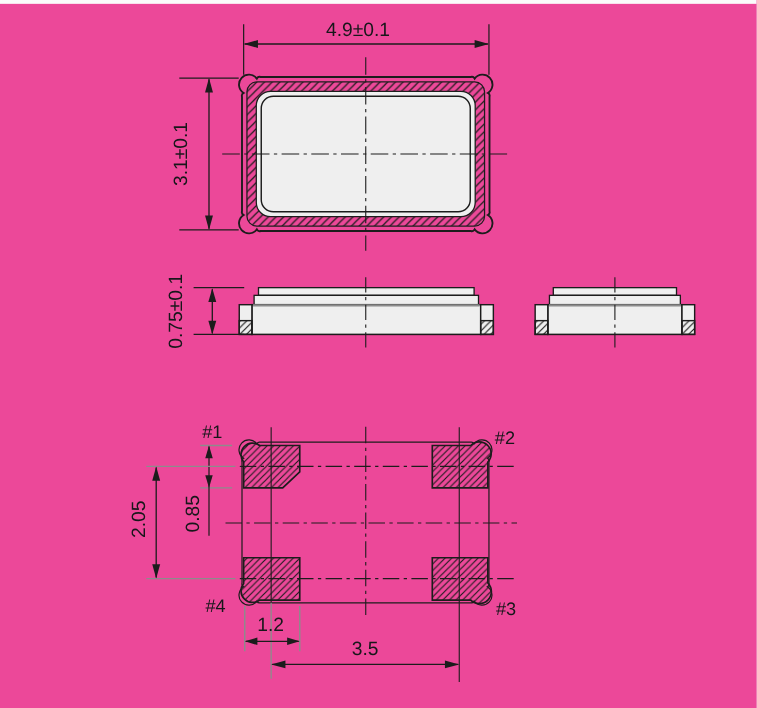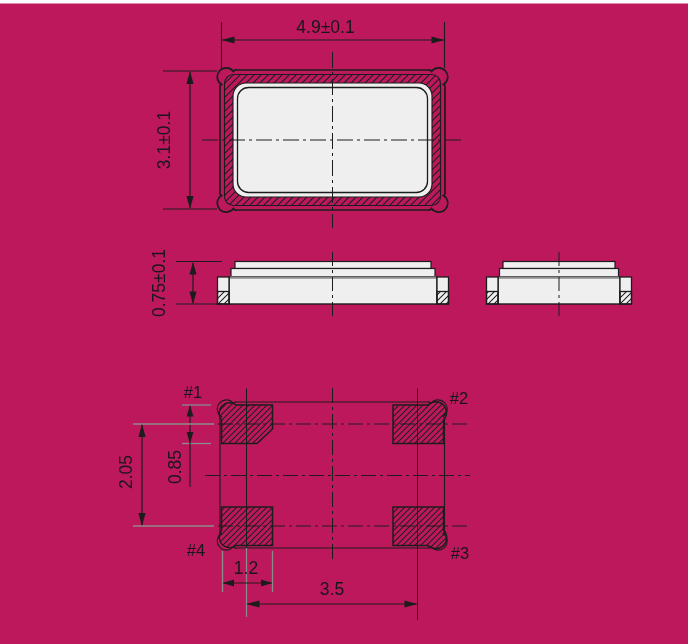--- a/index.html
+++ b/index.html
@@ -5,21 +5,21 @@
   html, body {
     margin: 0;
     padding: 0;
     background: #efefef;
     font-family: "Liberation Sans", sans-serif;
   }
   .page {
     position: relative;
     width: 688px;
     height: 644px;
-    background: #be185d;
+    background: #ec4899;
     overflow: hidden;
   }
   svg text {
     font-family: "Liberation Sans", sans-serif;
     fill: #17171a;
   }
   .dim-text  { font-size: 17.5px; }
   .pad-label { font-size: 16.5px; }
 </style>
 </head>

